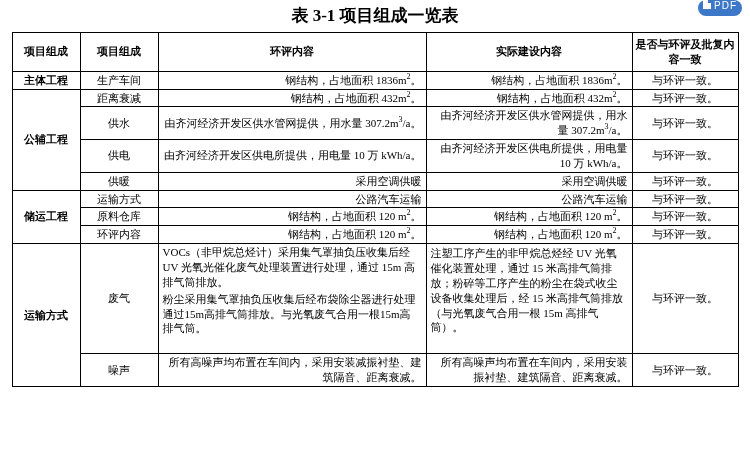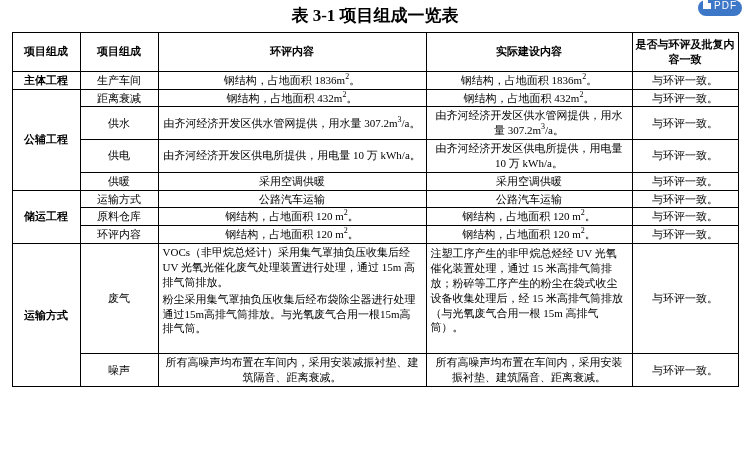--- a/index.html
+++ b/index.html
@@ -77,21 +77,21 @@
     text-align: center;
     font-weight: bold;
     font-size: 11px;
     padding: 4px 2px;
   }
   td.c {
     text-align: center;
     margin-left: 12px;
   }
   td.l {
-    text-align: center;
+    text-align: right;
     margin-top: 32px;
   }
   td.cat {
     text-align: center;
     font-weight: bold;
   }
   sup {
     font-size: 8px;
     vertical-align: super;
     line-height: 0;

